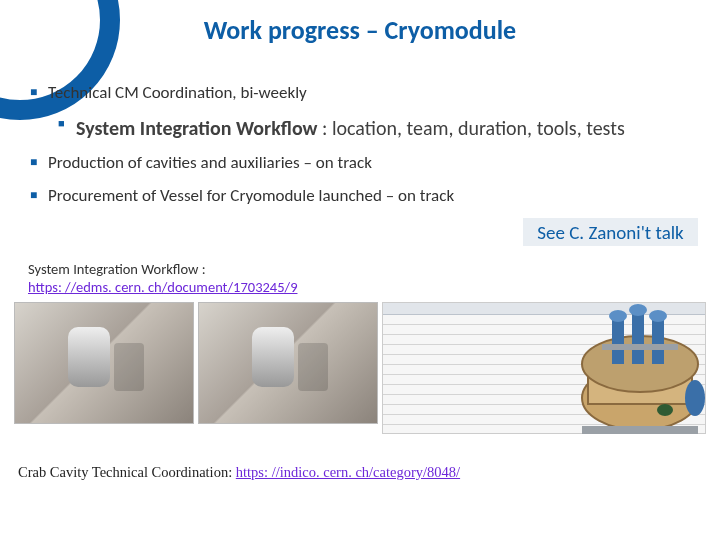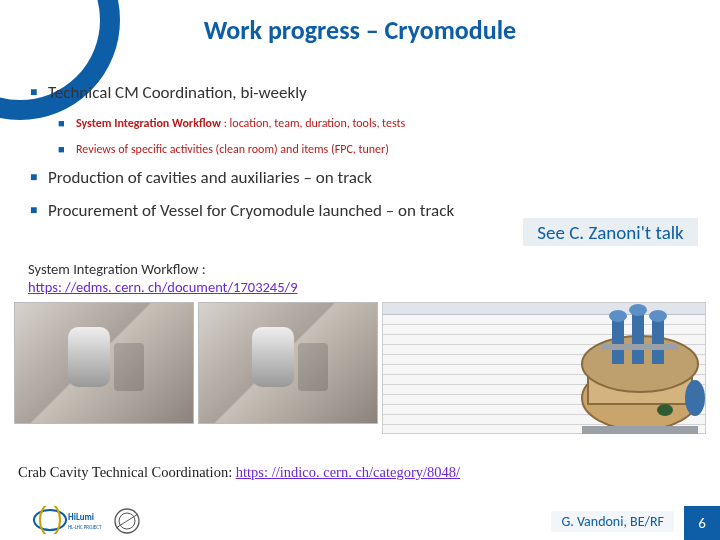--- a/index.html
+++ b/index.html
@@ -4,21 +4,21 @@
 <style>
   * { margin: 0; padding: 0; box-sizing: border-box; }
   html, body { width: 720px; height: 540px; font-family: Calibri, Arial, sans-serif; background: #fff; overflow: hidden; position: relative; }
   .slide { width: 720px; height: 540px; position: relative; background: #fff; padding-left: 16px; }
   .arc { position: absolute; left: -80px; top: -80px; width: 200px; height: 200px; border-radius: 50%; border: 20px solid #0d5ea6; background: transparent; }
   .title { position: absolute; top: 14px; left: 0; right: 0; text-align: center; font-size: 26px; font-weight: 700; color: #0d5ea6; }
   .content { position: absolute; top: 72px; left: 22px; right: 22px; }
   ul { list-style: none; }
   li.lvl1 { color: #333; font-size: 17px; line-height: 1.35; margin: 10px 0 10px 8px; position: relative; padding-left: 18px; }
   li.lvl1::before { content: "■"; color: #0d5ea6; position: absolute; left: 0; top: 2px; font-size: 12px; }
-  li.lvl2 { color: #b91c1c; font-size: 12px; line-height: 1.35; margin: 10px 0 10px 36px; position: relative; padding-left: 18px; }
+  li.lvl2 { color: #404040; font-size: 20px; line-height: 1.35; margin: 10px 0 10px 36px; position: relative; padding-left: 18px; }
   li.lvl2::before { content: "■"; color: #0d5ea6; position: absolute; left: 0; top: 2px; font-size: 11px; }
   .bold { font-weight: 700; }
   .callout { position: absolute; top: 218px; right: 22px; width: 175px; height: 28px; background: #e9eef3; color: #0d5ea6; font-size: 19px; font-weight: 400; display: flex; align-items: center; justify-content: center; }
   .siw { position: absolute; top: 260px; left: 28px; font-size: 14.5px; color: #333; line-height: 1.25; }
   .link { color: #6d28d9; text-decoration: underline; }
   .imgrow { position: absolute; top: 302px; left: 14px; right: 14px; height: 140px; display: flex; gap: 4px; }
   .photo { flex: 0 0 180px; height: 122px; background: linear-gradient(135deg,#d7d3cc 0%,#a9a199 45%,#c7c0b7 46%,#8b837b 100%); border: 1px solid #bbb; position: relative; overflow: hidden; }
   .photo::after{ content:""; position:absolute; left:30%; top:20%; width:42px; height:60px; background: linear-gradient(#eee,#999); border-radius:10px; box-shadow: 40px 10px 0 -6px rgba(0,0,0,.15);}
   .tablemock { flex: 1; height: 132px; background: #f6f6f6; border: 1px solid #ccc; position: relative; }
   .tablemock .row { height: 10px; border-bottom: 1px solid #d4d4d4; }
@@ -39,21 +39,20 @@
   <div class="arc"></div>
 
   <h1 class="title">Work progress – Cryomodule</h1>
 
   <div class="content">
     <ul>
       <li class="lvl1">Technical CM Coordination, bi-weekly</li>
       <li class="lvl2">
         <span class="bold">System Integration Workflow</span><span> : location, team, duration, tools, tests</span>
       </li>
-      <li class="lvl2">Reviews of specific activities (clean room) and items (FPC, tuner)</li>
       <li class="lvl1">Production of cavities and auxiliaries – on track</li>
       <li class="lvl1">Procurement of Vessel for Cryomodule launched – on track</li>
     </ul>
   </div>
 
   <div class="callout">See C. Zanoni't talk</div>
 
   <div class="siw">
     <span>System Integration Workflow :</span><br>
     <a class="link">https: //edms. cern. ch/document/1703245/9</a>
@@ -93,32 +92,13 @@
       <rect x="32" y="56" width="76" height="6" fill="#9aa0a6"></rect>
       <rect x="12" y="138" width="116" height="8" fill="#9aa0a6"></rect>
       <ellipse cx="95" cy="122" rx="8" ry="6" fill="#2f5b33"></ellipse>
     </svg>
   </div>
 
   <div class="cctc">
     <span>Crab Cavity Technical Coordination: </span><a class="link">https: //indico. cern. ch/category/8048/</a>
   </div>
 
-  <div class="footer">
-    <div class="logo1" title="Hi-Lumi HL-LHC Project">
-      <svg viewBox="0 0 70 28">
-          <ellipse cx="18" cy="14" rx="16" ry="10" fill="none" stroke="#0d5ea6" stroke-width="2"></ellipse>
-          <ellipse cx="18" cy="14" rx="10" ry="16" fill="none" stroke="#c8a200" stroke-width="2"></ellipse>
-          <text x="36" y="14" font-size="9" fill="#0d5ea6" font-weight="700">HiLumi</text>
-          <text x="36" y="23" font-size="5" fill="#0d5ea6">HL-LHC PROJECT</text>
-        </svg>
-    </div>
-    <div class="logo2" title="CERN">
-      <svg viewBox="0 0 30 30">
-          <circle cx="15" cy="15" r="12" fill="none" stroke="#555" stroke-width="1.3"></circle>
-          <circle cx="15" cy="15" r="8" fill="none" stroke="#555" stroke-width="1"></circle>
-          <line x1="4" y1="22" x2="26" y2="8" stroke="#555" stroke-width="1"></line>
-        </svg>
-    </div>
-    <div class="byline">G. Vandoni, BE/RF</div>
-    <div class="num-badge">6</div>
-  </div>
 </div>
 
 </body></html>

